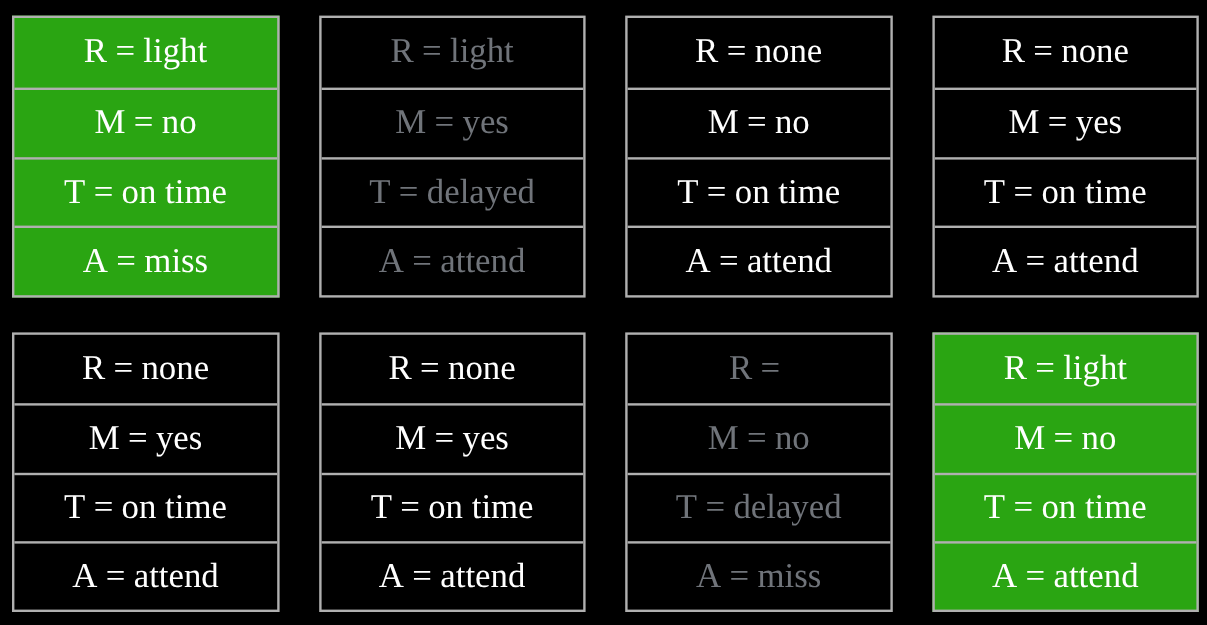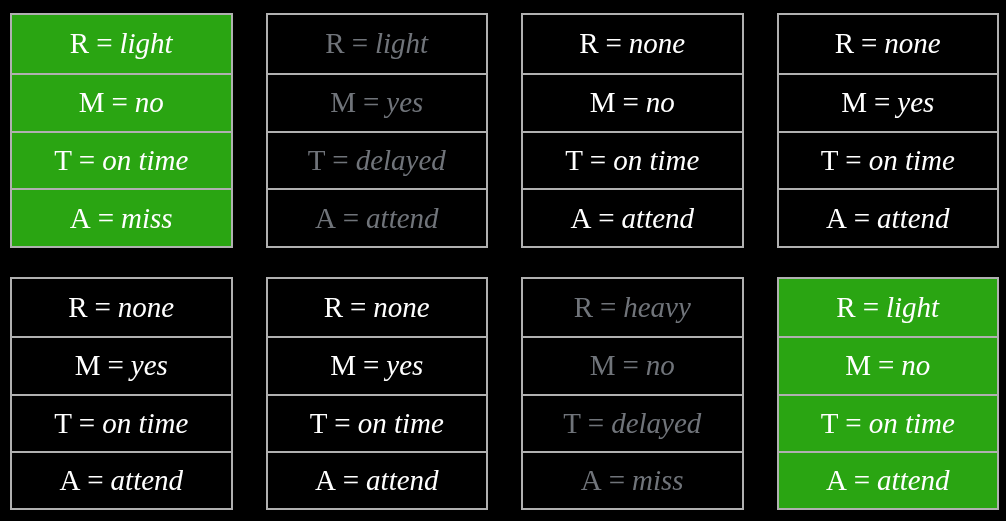--- a/index.html
+++ b/index.html
@@ -47,21 +47,20 @@
   .cell + .cell {
     border-top: 2px solid var(--border-color, #b0b0b0);
   }
   .card.dimmed .cell {
     color: var(--dimmed-text, #70747a);
   }
   .eq {
     margin: 0 0.24em;
   }
   .val {
-    font-style: italic;
   }
 </style>
 </head>
 <body style="background: rgb(0, 0, 0);">
 
 <div class="grid" id="sample-grid">
     <div class="card highlighted">
       <div class="cell">
         <span class="var">R</span>
         <span class="eq">=</span>
@@ -190,21 +189,20 @@
       <div class="cell">
         <span class="var">A</span>
         <span class="eq">=</span>
         <span class="val">attend</span>
       </div>
     </div>
     <div class="card dimmed">
       <div class="cell">
         <span class="var">R</span>
         <span class="eq">=</span>
-        <span class="val">heavy</span>
       </div>
       <div class="cell">
         <span class="var">M</span>
         <span class="eq">=</span>
         <span class="val">no</span>
       </div>
       <div class="cell">
         <span class="var">T</span>
         <span class="eq">=</span>
         <span class="val">delayed</span>

